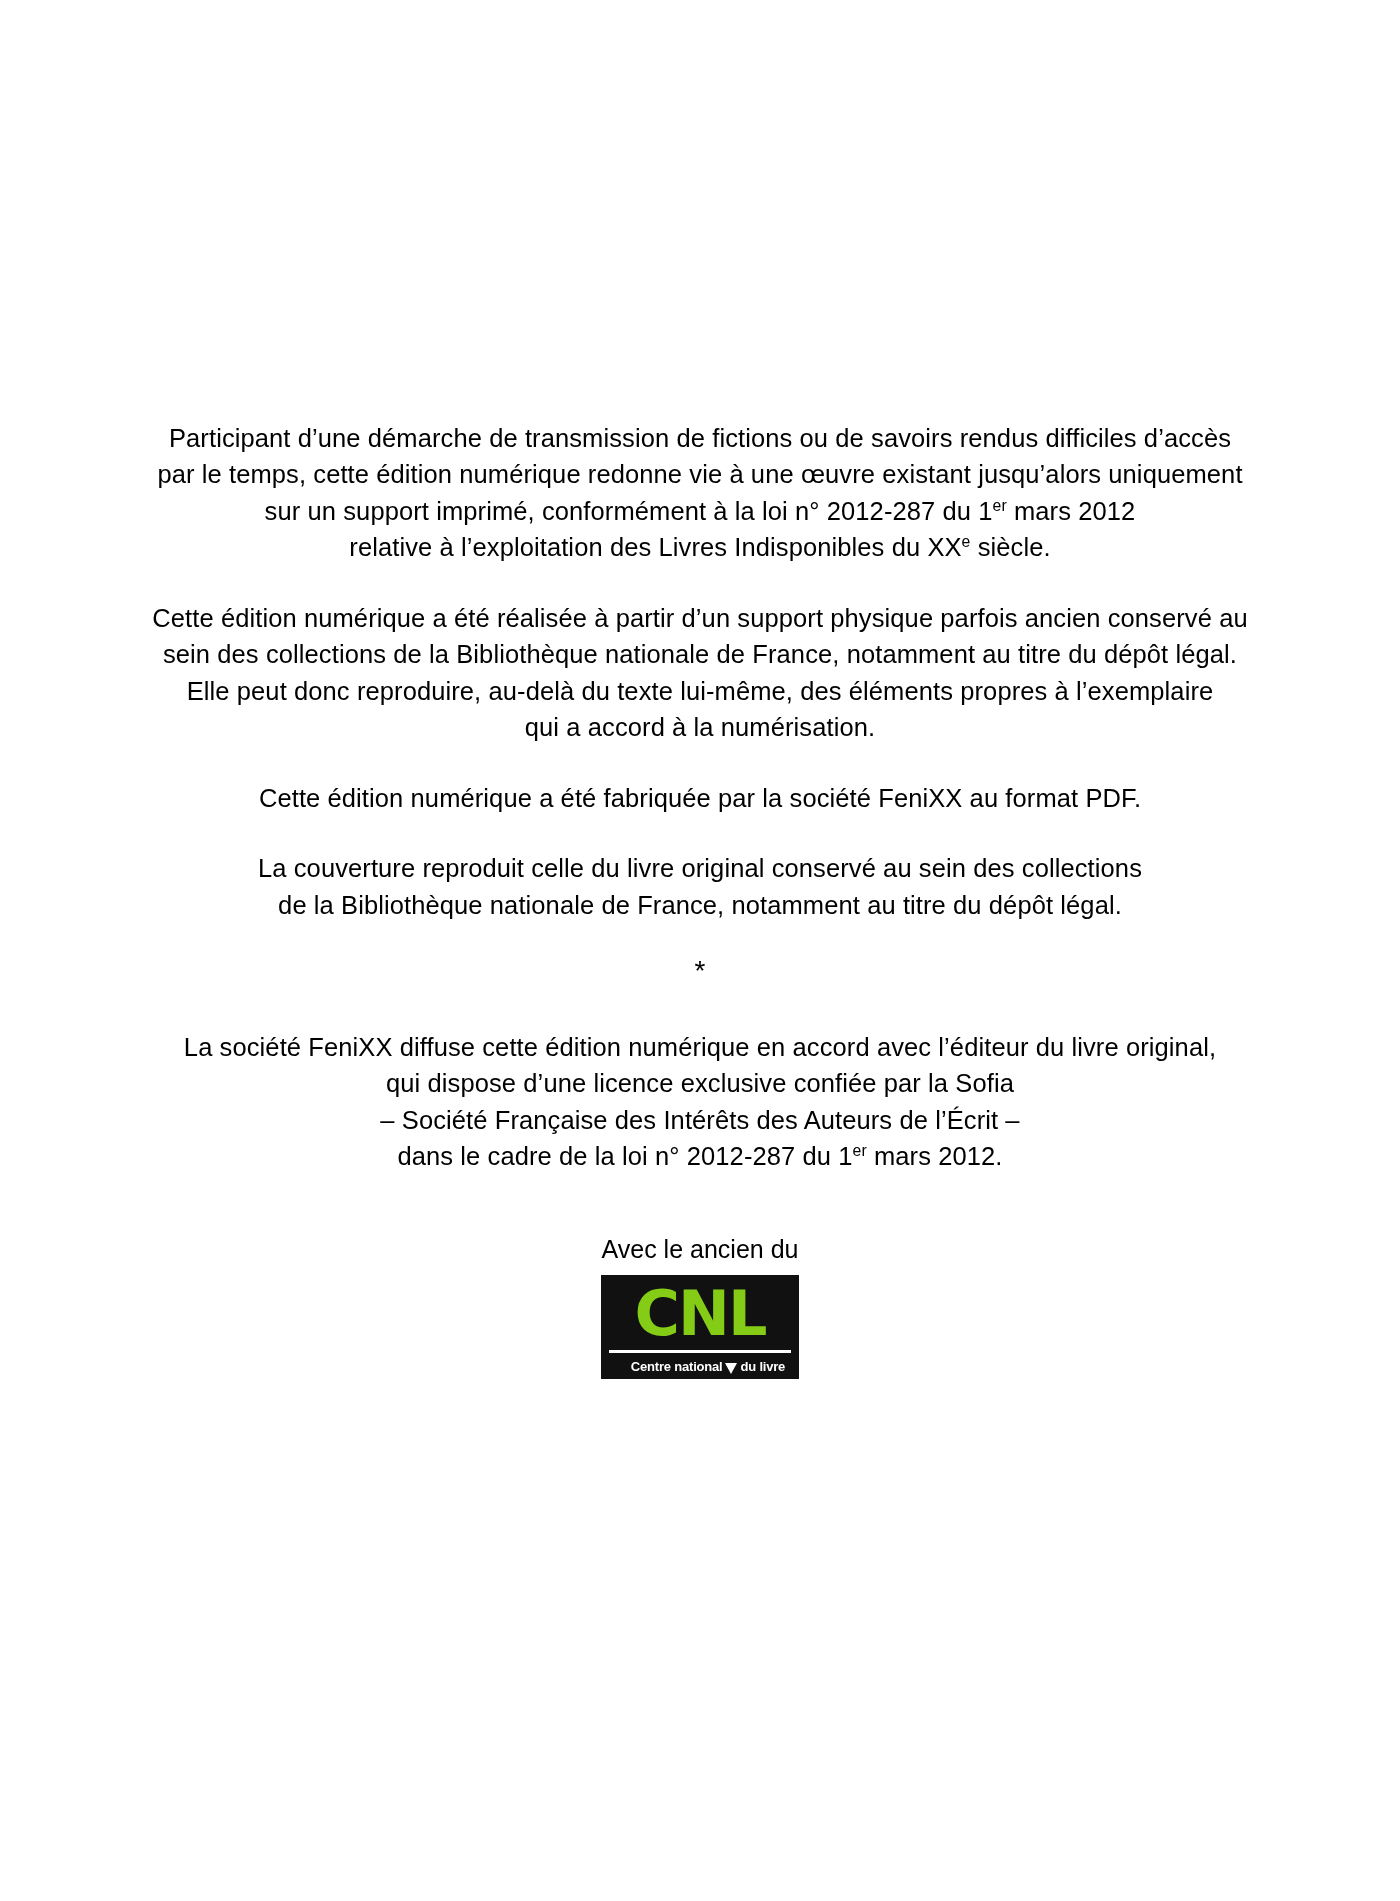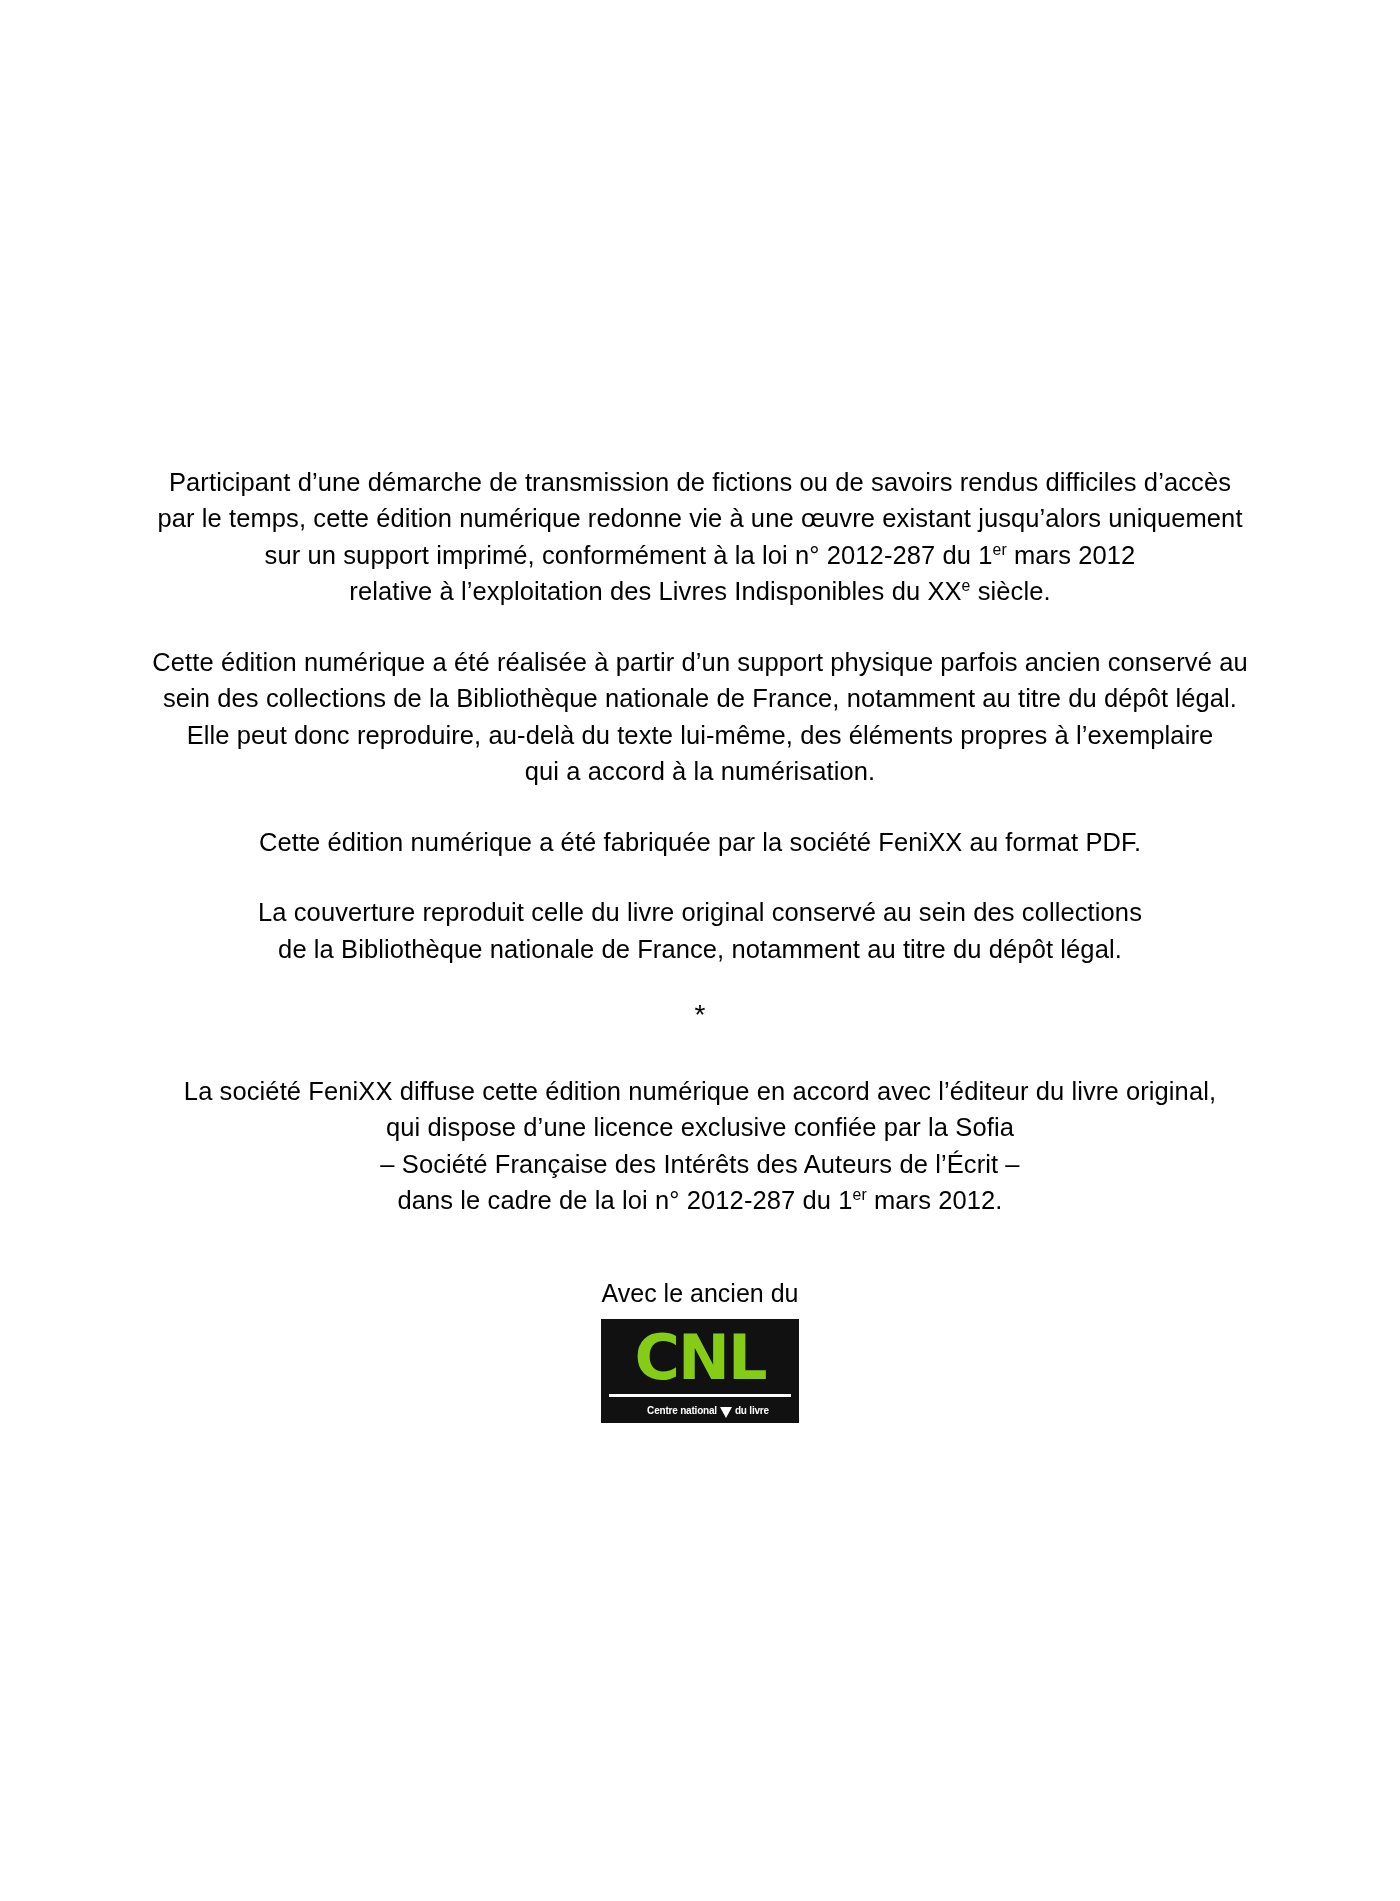--- a/index.html
+++ b/index.html
@@ -14,21 +14,20 @@
     color: #000000;
     position: relative;
     overflow: hidden;
   }
   .page {
     width: 1400px;
     height: 1413px;
     box-sizing: border-box;
     padding: 0;
     position: relative;
-    margin-top: 44px;
   }
   .content {
     position: absolute;
     left: 50%;
     transform: translateX(-50%);
     top: 420px;
     width: 1160px;
     text-align: center;
   }
   .para {
@@ -91,21 +90,21 @@
     background: #ffffff;
   }
   .cnl-sub {
     position: absolute;
     bottom: 4px;
     left: 0;
     right: 0;
     color: #ffffff;
     font-family: "Liberation Sans", sans-serif;
     font-weight: bold;
-    font-size: 10px;
+    font-size: 13px;
     line-height: 16px;
     text-align: center;
     letter-spacing: -0.2px;
     padding-left: 16px;
   }
   .cnl-sub .tick {
     display: inline-block;
     width: 0;
     height: 0;
     border-left: 6px solid transparent;

